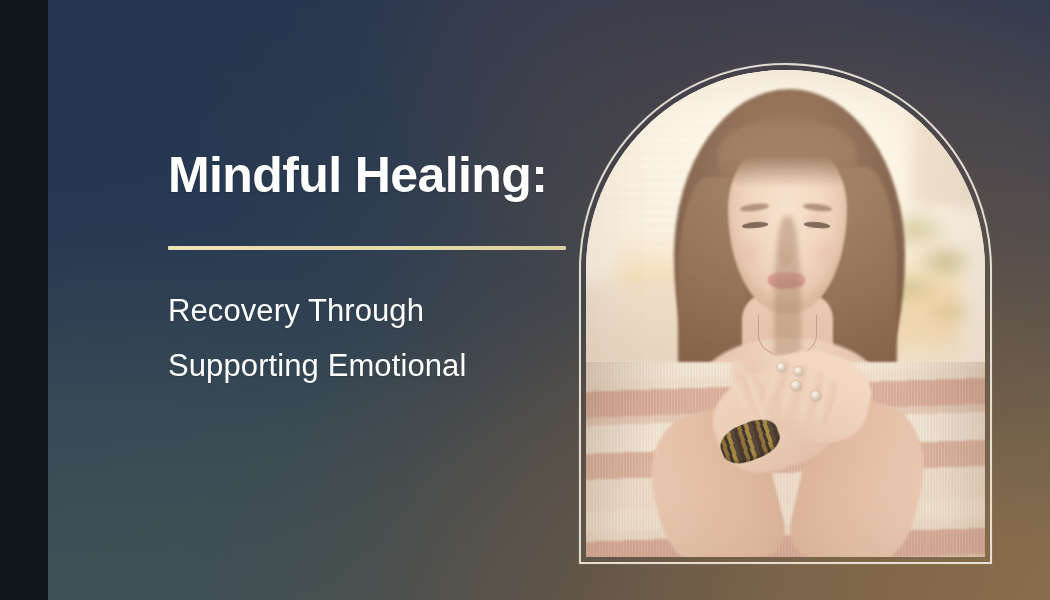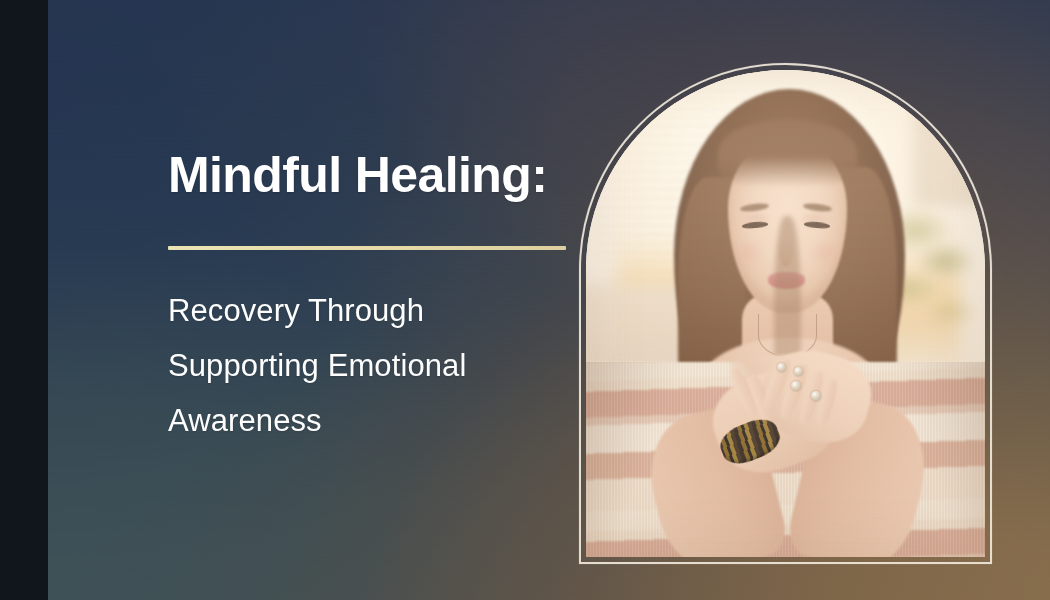--- a/index.html
+++ b/index.html
@@ -369,21 +369,20 @@
 
   <div class="copy">
 
     <h1 class="headline">Mindful Healing:</h1>
 
     <div class="rule"></div>
 
     <p class="subhead">
       <span class="ln">Recovery Through</span>
       <span class="ln">Supporting Emotional</span>
-      <span class="ln">Awareness</span>
     </p>
   </div>
 
   <div class="arch-frame">
     <div class="arch-photo" aria-label="Woman with eyes closed resting both hands over her heart in a sunlit room">
 
       <div class="ph ph-room"></div>
       <div class="ph ph-window"></div>
       <div class="ph ph-blinds"></div>
       <div class="ph ph-shelf"></div>

